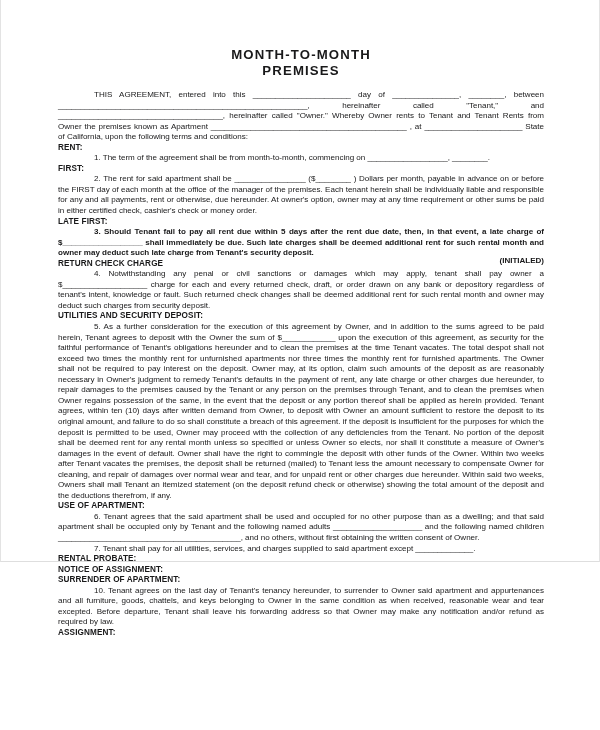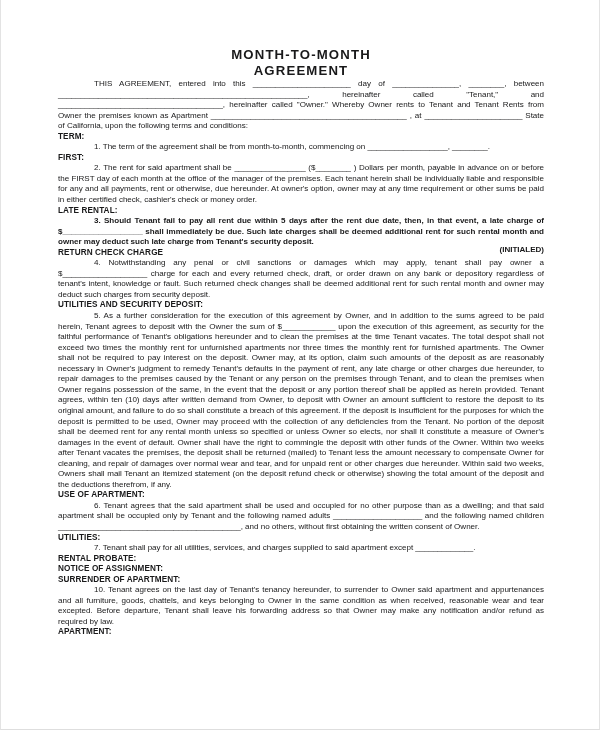--- a/index.html
+++ b/index.html
@@ -9,21 +9,21 @@
   }
   body {
     width: 600px;
     height: 730px;
     overflow: hidden;
     font-family: "Liberation Sans", sans-serif;
   }
   #page {
     position: relative;
     width: 600px;
-    height: 730px;
+    height: 562px;
     box-sizing: border-box;
     background: #ffffff;
     border-left: 1px solid #e3e3e3;
     border-right: 1px solid #e3e3e3;
     border-bottom: 1px solid #dedede;
   }
   #doc {
     position: absolute;
     left: 57px;
     top: 0;
@@ -34,20 +34,21 @@
     text-align: center;
     font-weight: bold;
     font-size: 13.2px;
     letter-spacing: 1.15px;
     line-height: 16px;
     margin-top: 47px;
     margin-bottom: 0;
   }
   .title .l2 { display: block; }
   .body-block {
+    margin-top: 11px;
     font-size: 8.05px;
     line-height: 10.55px;
     text-align: justify;
     text-justify: inter-word;
     letter-spacing: -0.02px;
   }
   p {
     margin: 0;
     font-size: 8.05px;
     line-height: 10.55px;
@@ -94,59 +95,58 @@
   }
 </style>
 </head>
 <body>
 
 <div id="page">
   <div id="doc">
 
     <div class="title">
       <span>MONTH-TO-MONTH</span>
-      <span class="l2">AGREEMENT</span>
+      <span class="l2">PREMISES</span>
     </div>
 
     <div class="body-block">
 
       <p class="indent last-justify">THIS AGREEMENT, entered into this ______________________ day of _______________, ________, between ________________________________________________________, hereinafter called "Tenant," and _____________________________________, hereinafter called "Owner." Whereby Owner rents to Tenant and Tenant Rents from Owner the premises known as Apartment ____________________________________________ , at ______________________ State of California, upon the following terms and conditions:</p>
 
-      <div class="head">TERM:</div>
+      <div class="head">RENT:</div>
       <p class="indent last-justify">1. The term of the agreement shall be from month-to-month, commencing on __________________, ________.</p>
 
       <div class="head">FIRST:</div>
       <p class="indent last-justify">2. The rent for said apartment shall be ________________ ($________ ) Dollars per month, payable in advance on or before the FIRST day of each month at the office of the manager of the premises. Each tenant herein shall be individually liable and responsible for any and all payments, rent or otherwise, due hereunder. At owner's option, owner may at any time requirement or other sums be paid in either certified check, cashier's check or money order.</p>
 
-      <div class="head">LATE RENTAL:</div>
+      <div class="head">LATE FIRST:</div>
       <p class="indent last-justify bold-item">3. Should Tenant fail to pay all rent due within 5 days after the rent due date, then, in that event, a late charge of $__________________ shall immediately be due. Such late charges shall be deemed additional rent for such rental month and owner may deduct such late charge from Tenant's security deposit.</p>
 
       <div class="initialed-wrap">
         <div class="initialed">
           <span class="rule">______________</span>
           <span>(INITIALED)</span>
         </div>
       </div>
 
       <div class="head">RETURN CHECK CHARGE</div>
       <p class="indent last-justify">4. Notwithstanding any penal or civil sanctions or damages which may apply, tenant shall pay owner a $___________________ charge for each and every returned check, draft, or order drawn on any bank or depository regardless of tenant's intent, knowledge or fault. Such returned check changes shall be deemed additional rent for such rental month and owner may deduct such charges from security deposit.</p>
 
       <div class="head">UTILITIES AND SECURITY DEPOSIT:</div>
       <p class="indent last-justify">5. As a further consideration for the execution of this agreement by Owner, and in addition to the sums agreed to be paid herein, Tenant agrees to deposit with the Owner the sum of $____________ upon the execution of this agreement, as security for the faithful performance of Tenant's obligations hereunder and to clean the premises at the time Tenant vacates. The total despot shall not exceed two times the monthly rent for unfurnished apartments nor three times the monthly rent for furnished apartments. The Owner shall not be required to pay interest on the deposit. Owner may, at its option, claim such amounts of the deposit as are reasonably necessary in Owner's judgment to remedy Tenant's defaults in the payment of rent, any late charge or other charges due hereunder, to repair damages to the premises caused by the Tenant or any person on the premises through Tenant, and to clean the premises when Owner regains possession of the same, in the event that the deposit or any portion thereof shall be applied as herein provided. Tenant agrees, within ten (10) days after written demand from Owner, to deposit with Owner an amount sufficient to restore the deposit to its original amount, and failure to do so shall constitute a breach of this agreement. if the deposit is insufficient for the purposes for which the deposit is permitted to be used, Owner may proceed with the collection of any deficiencies from the Tenant. No portion of the deposit shall be deemed rent for any rental month unless so specified or unless Owner so elects, nor shall it constitute a measure of Owner's damages in the event of default. Owner shall have the right to commingle the deposit with other funds of the Owner. Within two weeks after Tenant vacates the premises, the deposit shall be returned (mailed) to Tenant less the amount necessary to compensate Owner for cleaning, and repair of damages over normal wear and tear, and for unpaid rent or other charges due hereunder. Within said two weeks, Owners shall mail Tenant an itemized statement (on the deposit refund check or otherwise) showing the total amount of the deposit and the deductions therefrom, if any.</p>
 
       <div class="head">USE OF APARTMENT:</div>
       <p class="indent last-justify">6. Tenant agrees that the said apartment shall be used and occupied for no other purpose than as a dwelling; and that said apartment shall be occupied only by Tenant and the following named adults ____________________ and the following named children _________________________________________, and no others, without first obtaining the written consent of Owner.</p>
 
-      <div class="head">UTILITIES:</div>
       <p class="indent last-justify">7. Tenant shall pay for all utilities, services, and charges supplied to said apartment except _____________.</p>
 
       <div class="head">RENTAL PROBATE:</div>
 
       <div class="head">NOTICE OF ASSIGNMENT:</div>
 
       <div class="head">SURRENDER OF APARTMENT:</div>
       <p class="indent last-justify">10. Tenant agrees on the last day of Tenant's tenancy hereunder, to surrender to Owner said apartment and appurtenances and all furniture, goods, chattels, and keys belonging to Owner in the same condition as when received, reasonable wear and tear excepted. Before departure, Tenant shall leave his forwarding address so that Owner may make any notification and/or refund as required by law.</p>
 
-      <div class="head">APARTMENT:</div>
+      <div class="head">ASSIGNMENT:</div>
 
     </div>
   </div>
 </div>
 
 </body></html>

